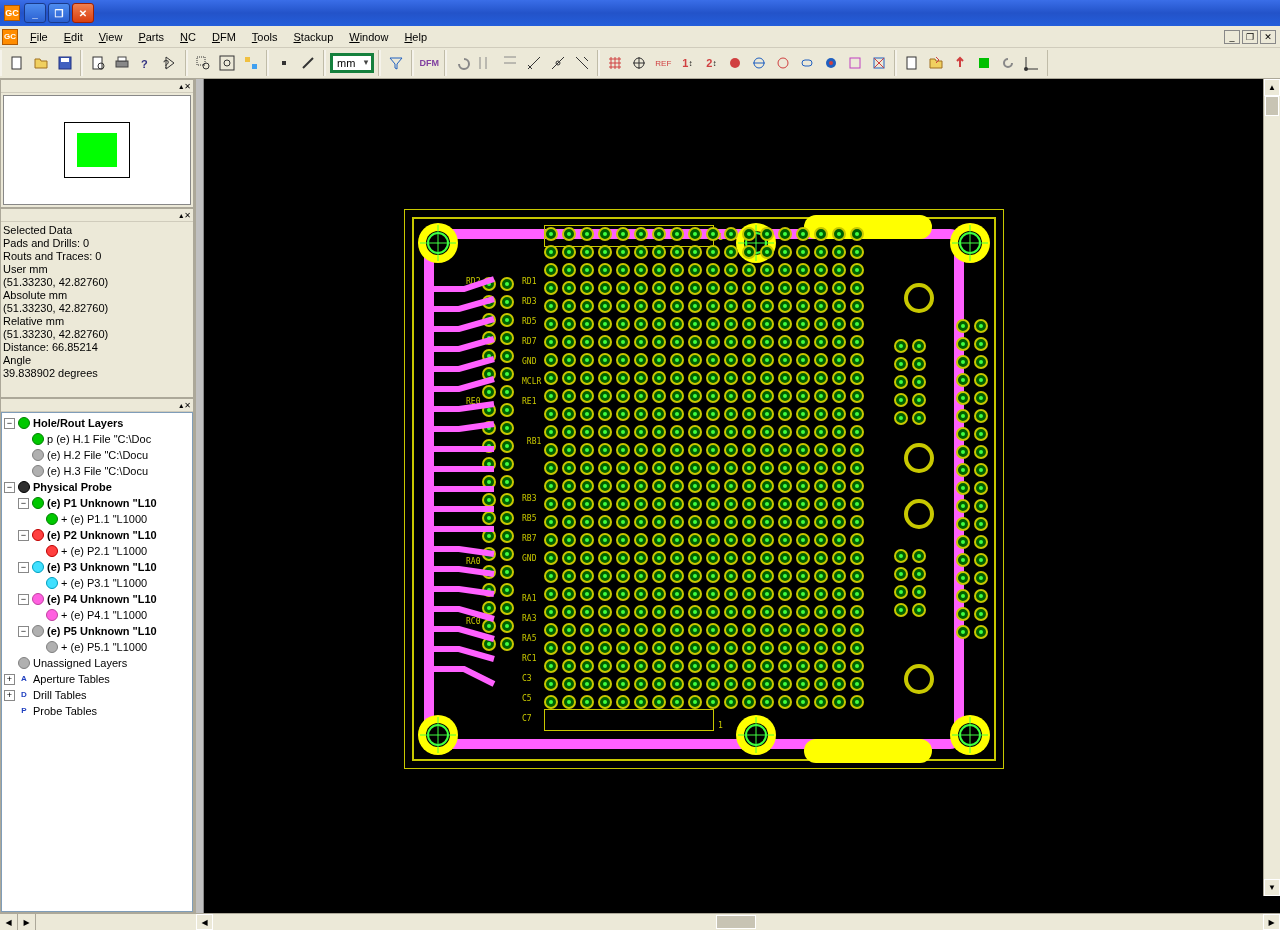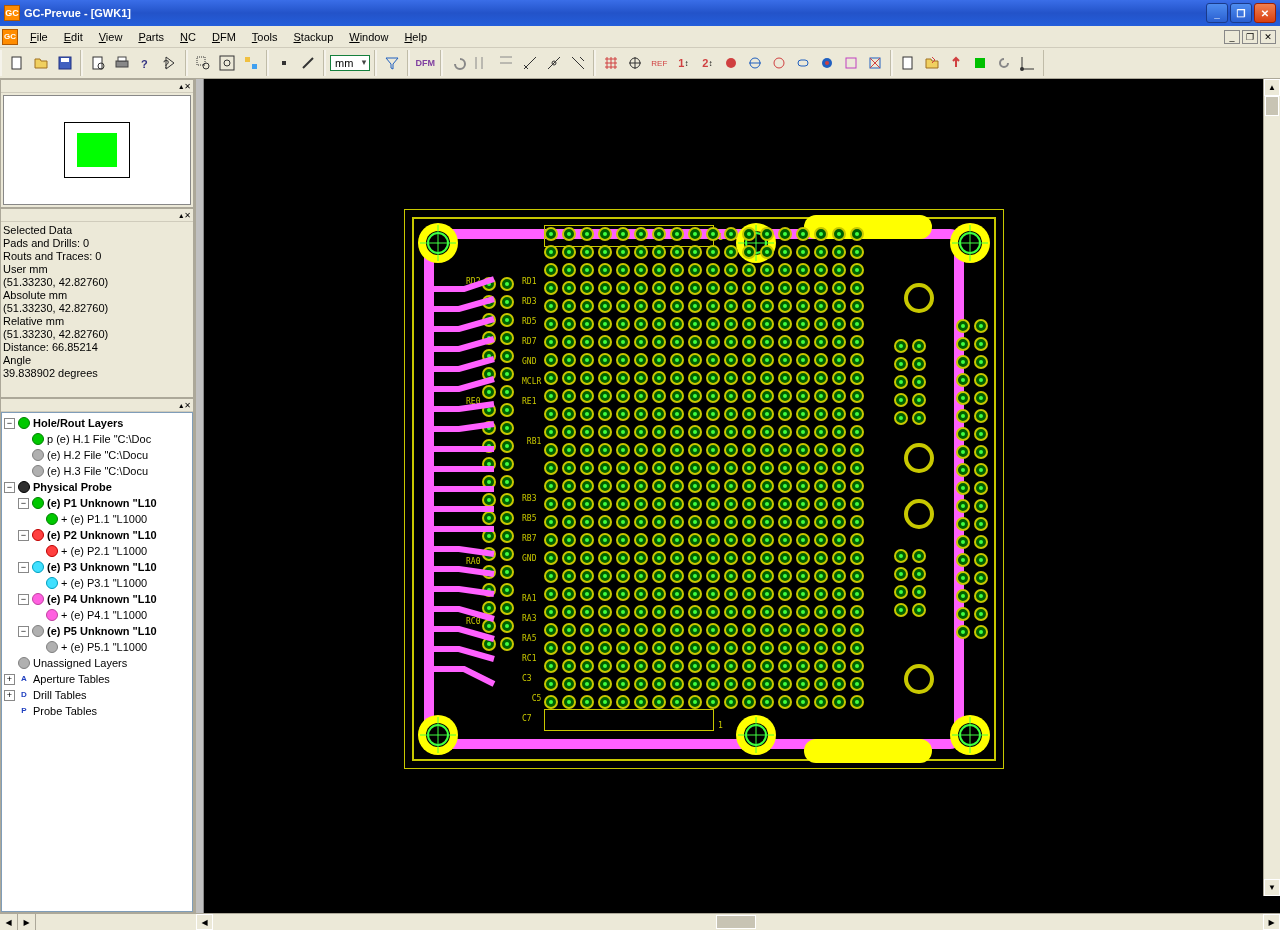--- a/index.html
+++ b/index.html
@@ -12,21 +12,21 @@
 .win-btn.close { background: linear-gradient(#f08050,#d93f10); border-color: #a02000; }
 .menubar { height: 22px; background: #ece9d8; display: flex; align-items: center; padding: 0 2px; border-bottom: 1px solid #d0ccbc; }
 .menubar .app-icon-sm { width: 16px; height: 16px; background: #ff8c00; border: 1px solid #b35900; margin-right: 4px; display: flex; align-items: center; justify-content: center; font-size: 8px; font-weight: bold; color: #fff; }
 .menu-item { padding: 2px 8px; cursor: default; }
 .menu-item .u { text-decoration: underline; }
 .mdi-btns { margin-left: auto; display: flex; gap: 2px; padding-right: 2px; }
 .mdi-btn { width: 16px; height: 14px; border: 1px solid #888; background: #ece9d8; display: flex; align-items: center; justify-content: center; font-size: 9px; }
 .toolbars { display: flex; flex-wrap: wrap; background: #ece9d8; border-bottom: 1px solid #aca899; padding: 2px 0; }
 .toolbar-group { display: flex; align-items: center; padding: 0 4px; border-left: 2px solid #f5f3eb; border-right: 1px solid #c0bca8; height: 26px; gap: 2px; }
 .tb-btn { width: 22px; height: 22px; display: flex; align-items: center; justify-content: center; border: 1px solid transparent; cursor: default; }
-.tb-sel { border: 1px solid #15803d; background: #fff; font-size: 11px; padding: 1px 16px 1px 4px; position: relative; }
+.tb-sel { border: 3px solid #15803d; background: #fff; font-size: 11px; padding: 1px 16px 1px 4px; position: relative; }
 .tb-sel::after { content: "▾"; position: absolute; right: 3px; font-size: 9px; color: #444; }
 .main { display: flex; height: calc(100% - 26px - 22px - 30px - 18px); }
 .sidebar { width: 196px; display: flex; flex-direction: column; background: #ece9d8; border-right: 2px solid #aca899; }
 .panel { border: 1px solid #aca899; margin: 0; background: #ece9d8; display: flex; flex-direction: column; }
 .panel-hdr { height: 13px; background: #ece9d8; display: flex; justify-content: flex-end; align-items: center; padding: 0 2px; gap: 1px; border-bottom: 1px solid #d0ccbc; }
 .panel-hdr span { font-size: 8px; cursor: default; }
 .preview { height: 110px; background: #fff; margin: 2px; border: 1px solid #888; display: flex; align-items: center; justify-content: center; }
 .preview-inner { width: 66px; height: 56px; border: 1px solid #000; display: flex; align-items: center; justify-content: center; }
 .preview-sq { width: 40px; height: 34px; background: #00ff00; }
 .info { padding: 2px; line-height: 13px; font-size: 11px; height: 175px; overflow: hidden; }
@@ -72,21 +72,20 @@
 .pad::after { content: ""; position: absolute; left: 3px; top: 3px; width: 4px; height: 4px; background: #40ff40; border-radius: 50%; }
 .conn-box { position: absolute; border: 1px solid #c8c800; }
 .plabel { position: absolute; font-size: 8px; color: #c8c800; font-family: monospace; }
 .svg-icon { width: 16px; height: 16px; }
 </style>
 </head>
 <body>
 
 <div class="titlebar">
   <div class="app-icon">GC</div>
-  <div class="title">GC-Prevue - [GWK1]</div>
   <div class="win-btns">
     <div class="win-btn">_</div>
     <div class="win-btn">❐</div>
     <div class="win-btn close">✕</div>
   </div>
 </div>
 
 <div class="menubar">
   <div class="app-icon-sm">GC</div>
   <div class="menu-item"><span class="u">F</span><span>ile</span></div>
@@ -1309,21 +1308,21 @@
             <div class="plabel" style="position: relative; height: 20px; margin-top: 37px;">RB3</div>
             <div class="plabel" style="position: relative; height: 20px;">RB5</div>
             <div class="plabel" style="position: relative; height: 20px;">RB7</div>
             <div class="plabel" style="position: relative; height: 20px;">GND</div>
             <div class="plabel" style="position: relative; height: 20px;"></div>
             <div class="plabel" style="position: relative; height: 20px;">RA1</div>
             <div class="plabel" style="position: relative; height: 20px;">RA3</div>
             <div class="plabel" style="position: relative; height: 20px;">RA5</div>
             <div class="plabel" style="position: relative; height: 20px;">RC1</div>
             <div class="plabel" style="position: relative; height: 20px;">C3</div>
-            <div class="plabel" style="position: relative; height: 20px; text-align: right;">C5</div>
+            <div class="plabel" style="position: relative; height: 20px;">C5</div>
             <div class="plabel" style="position: relative; height: 20px;">C7</div>
           </div>
         <div id="pinlabels-l" style="position:absolute;left:62px;top:68px">
             <div class="plabel" style="position: relative; height: 20px; text-align: right;">RD2</div>
             <div class="plabel" style="position: relative; height: 20px; text-align: right;"></div>
             <div class="plabel" style="position: relative; height: 20px; text-align: right;"></div>
             <div class="plabel" style="position: relative; height: 20px; text-align: right;"></div>
             <div class="plabel" style="position: relative; height: 20px; text-align: right;"></div>
             <div class="plabel" style="position: relative; height: 20px; text-align: right;"></div>
             <div class="plabel" style="position: relative; height: 20px; text-align: right;">RE0</div>

